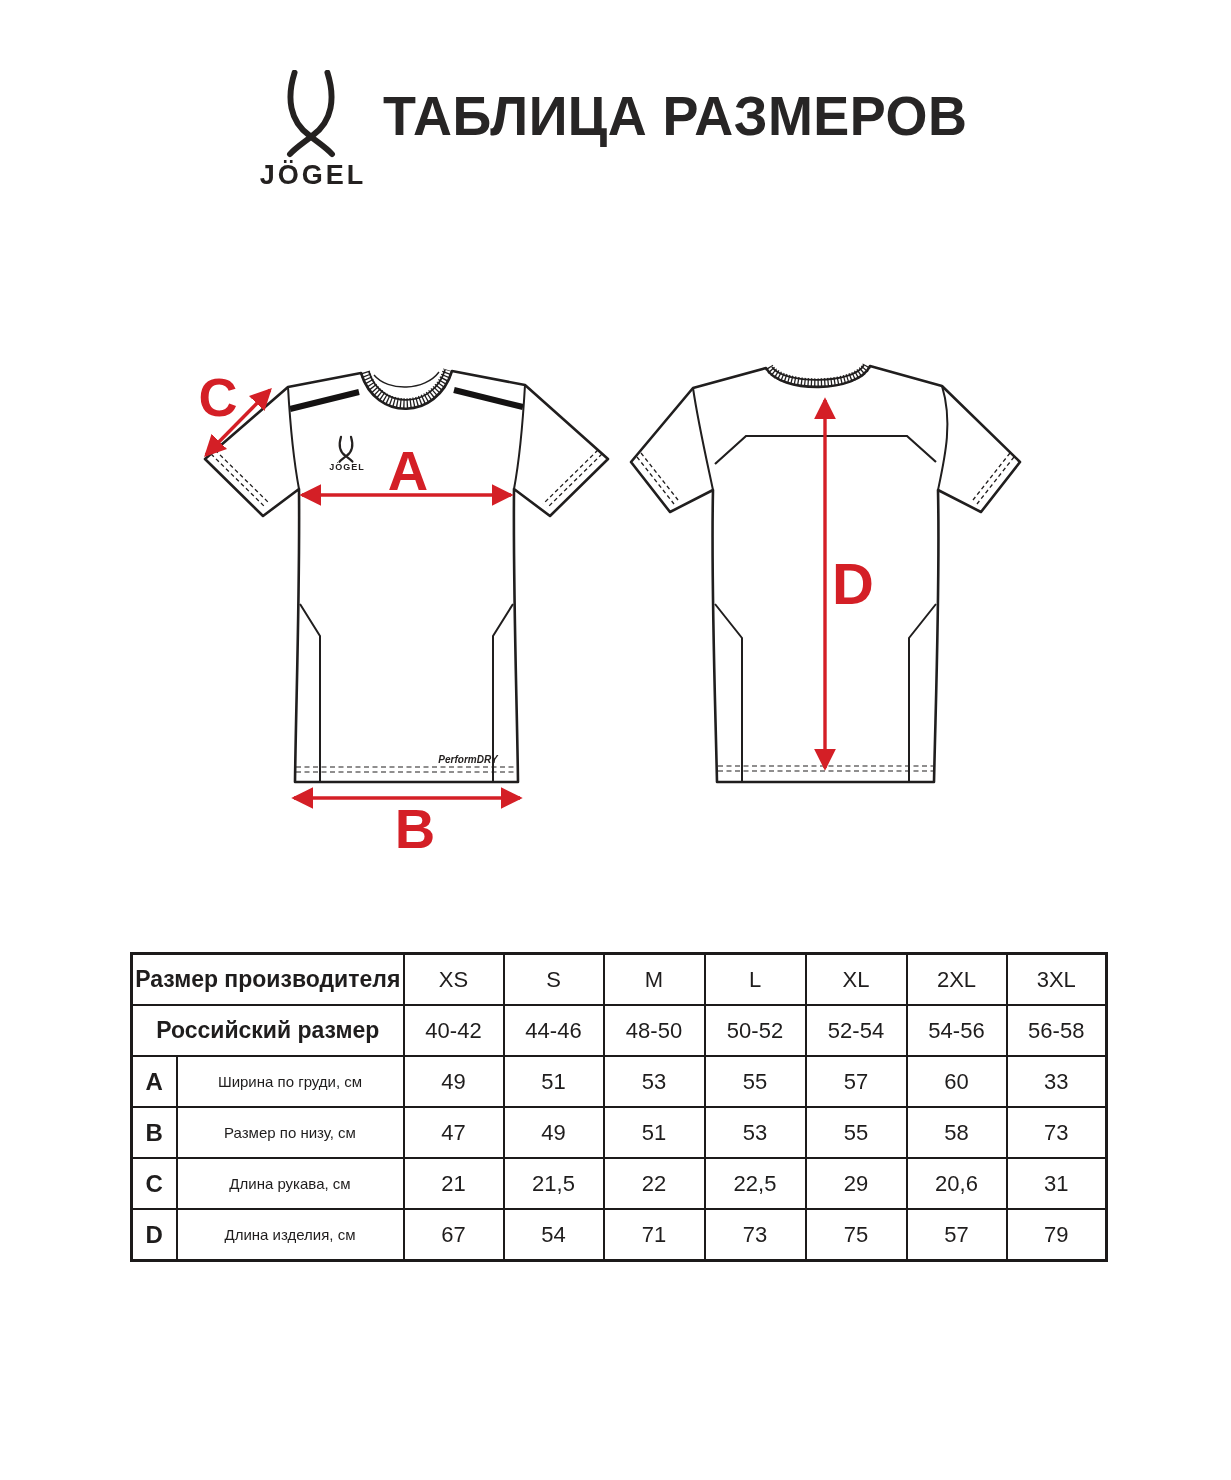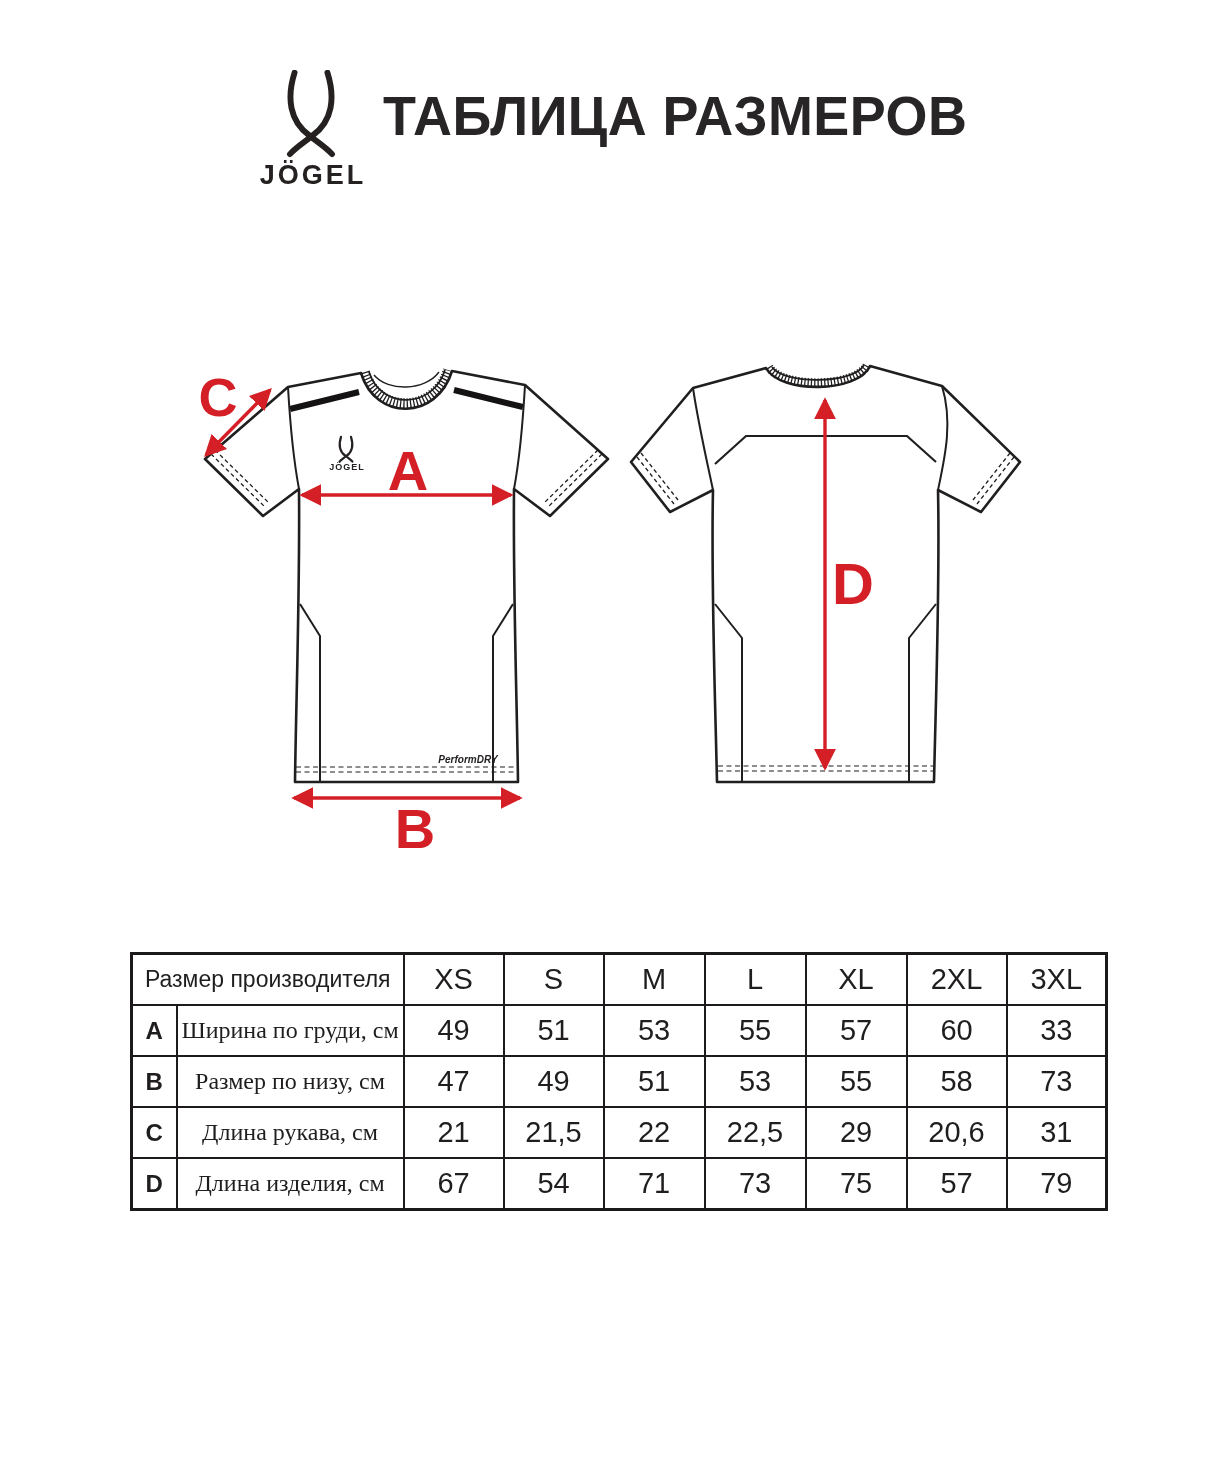--- a/index.html
+++ b/index.html
@@ -35,27 +35,27 @@
   .size-table{
     position:absolute;left:130px;top:952px;
     border-collapse:collapse;table-layout:fixed;
     width:975px;
     color:#1f1d1d;
   }
   .size-table td{
     border:2px solid #1c1a1a;
     height:49px;padding:0 2px;
     text-align:center;vertical-align:middle;
-    font-size:29px;
+    font-size:22px;
     overflow:hidden;white-space:nowrap;
   }
   .size-table{border:3px solid #1c1a1a;}
-  td.hdr-label{font-weight:normal;font-size:23px;}
+  td.hdr-label{font-weight:bold;font-size:23px;}
   td.letter{font-weight:bold;font-size:24px;}
-  td.rowlabel{font-size:24px;font-family:Liberation Serif, serif;}
+  td.rowlabel{font-size:15px;}
 </style>
 </head>
 <body>
 
 <div class="page">
 
   <svg class="logo-mark" width="90" height="92" viewBox="0 0 100 140">
     <path d="M25,4 C13,42 17,78 48,100 C60,110 72,117 82,128" fill="none" stroke="#242120" stroke-width="9" stroke-linecap="round"></path>
     <path d="M75,4 C87,42 83,78 52,100 C40,110 28,117 18,128" fill="none" stroke="#242120" stroke-width="9" stroke-linecap="round"></path>
   </svg>
@@ -163,20 +163,30 @@
         <td class="hdr-label" colspan="2">Размер производителя</td>
         <td>XS</td>
         <td>S</td>
         <td>M</td>
         <td>L</td>
         <td>XL</td>
         <td>2XL</td>
         <td>3XL</td>
       </tr>
       <tr>
+        <td class="hdr-label" colspan="2">Российский размер</td>
+        <td>40-42</td>
+        <td>44-46</td>
+        <td>48-50</td>
+        <td>50-52</td>
+        <td>52-54</td>
+        <td>54-56</td>
+        <td>56-58</td>
+      </tr>
+      <tr>
         <td class="letter">A</td>
         <td class="rowlabel">Ширина по груди, см</td>
         <td>49</td>
         <td>51</td>
         <td>53</td>
         <td>55</td>
         <td>57</td>
         <td>60</td>
         <td>33</td>
       </tr>

